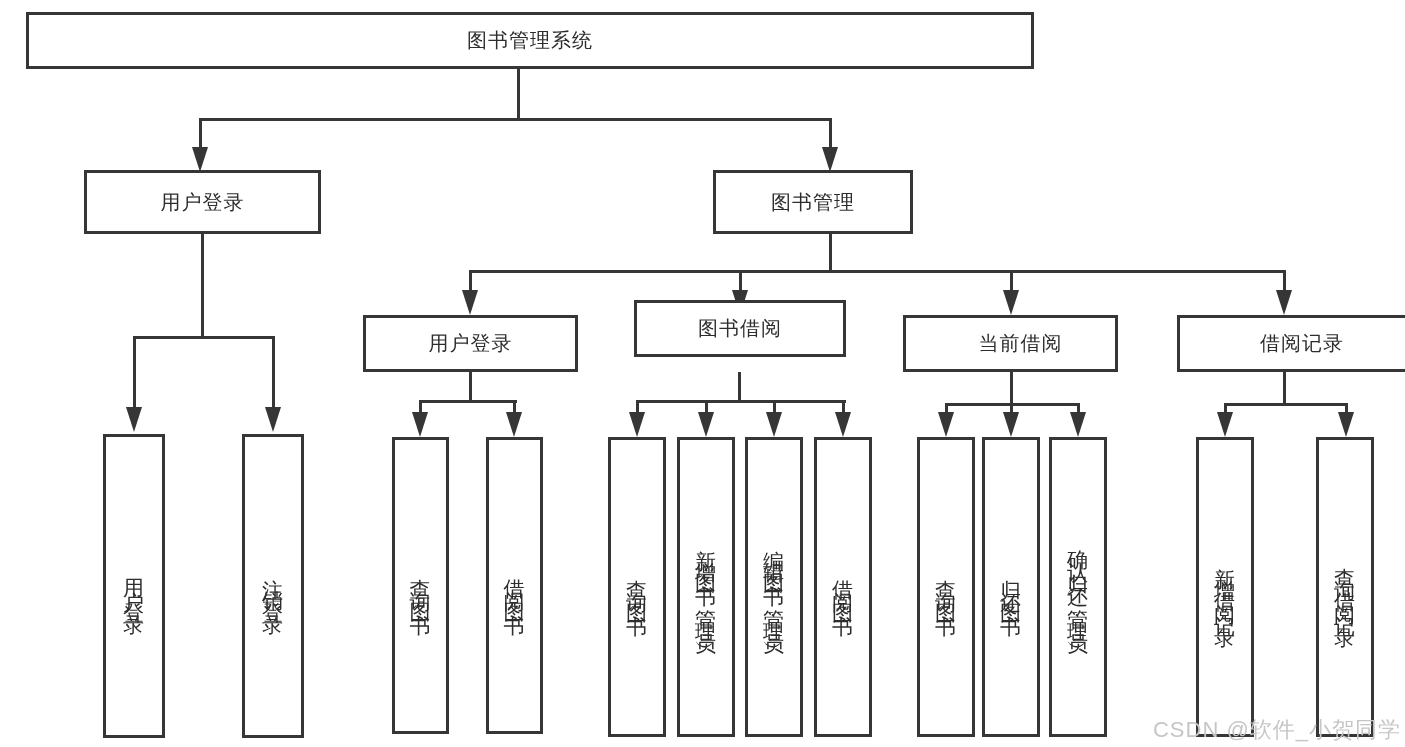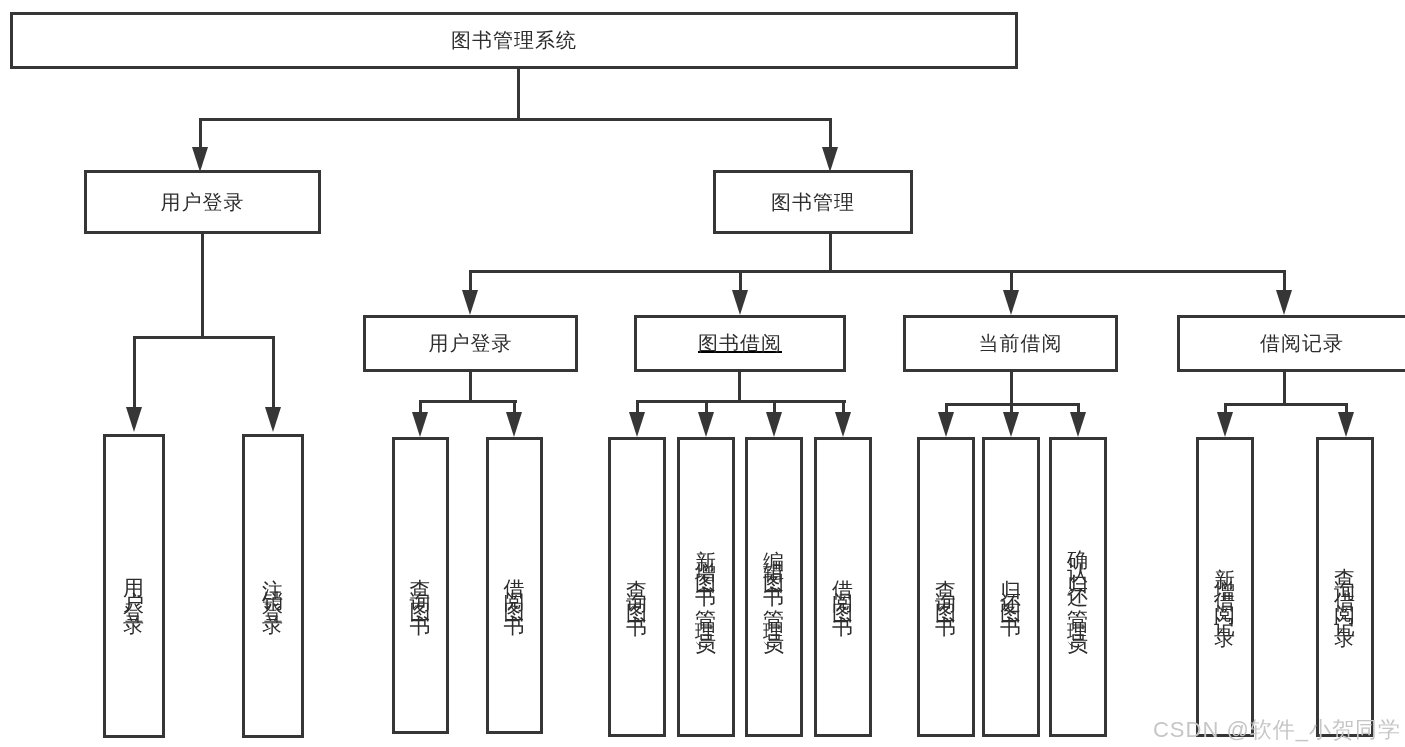--- a/index.html
+++ b/index.html
@@ -62,21 +62,21 @@
     z-index: 5;
     white-space: nowrap;
     letter-spacing: 1px;
   }
 </style>
 </head>
 <body>
 
 <div class="stage">
 
-  <div class="box" style="left:10px; top:12px; width:1008px; height:57px;">
+  <div class="box" style="left:26px; top:12px; width:1008px; height:57px;">
     <span class="lbl">图书管理系统</span>
   </div>
 
   <div class="vl" style="left:517px; top:69px; height:49px;"></div>
   <div class="hl" style="left:199px; top:118px; width:632px;"></div>
   <div class="vl" style="left:199px; top:118px; height:32px;"></div>
   <div class="arr" style="left:192px; top:147px;"></div>
   <div class="vl" style="left:829px; top:118px; height:32px;"></div>
   <div class="arr" style="left:822px; top:147px;"></div>
 
@@ -101,21 +101,21 @@
   <div class="vl" style="left:739px; top:270px; height:22px;"></div>
   <div class="arr" style="left:732px; top:290px;"></div>
   <div class="vl" style="left:1010px; top:270px; height:22px;"></div>
   <div class="arr" style="left:1003px; top:290px;"></div>
   <div class="vl" style="left:1283px; top:270px; height:22px;"></div>
   <div class="arr" style="left:1276px; top:290px;"></div>
 
   <div class="box" style="left:363px; top:315px; width:215px; height:57px;">
     <span class="lbl">用户登录</span>
   </div>
-  <div class="box" style="left:634px; top:315px; width:212px; height:57px;text-decoration:underline;">
+  <div class="box" style="left:634px; top:300px; width:212px; height:57px;">
     <span class="lbl">图书借阅</span>
   </div>
   <div class="box" style="left:903px; top:315px; width:215px; height:57px;padding-left:20px;">
     <span class="lbl">当前借阅</span>
   </div>
   <div class="box" style="left:1177px; top:315px; width:250px; height:57px;">
     <span class="lbl">借阅记录</span>
   </div>
 
   <div class="vl" style="left:469px; top:372px; height:30px;"></div>

